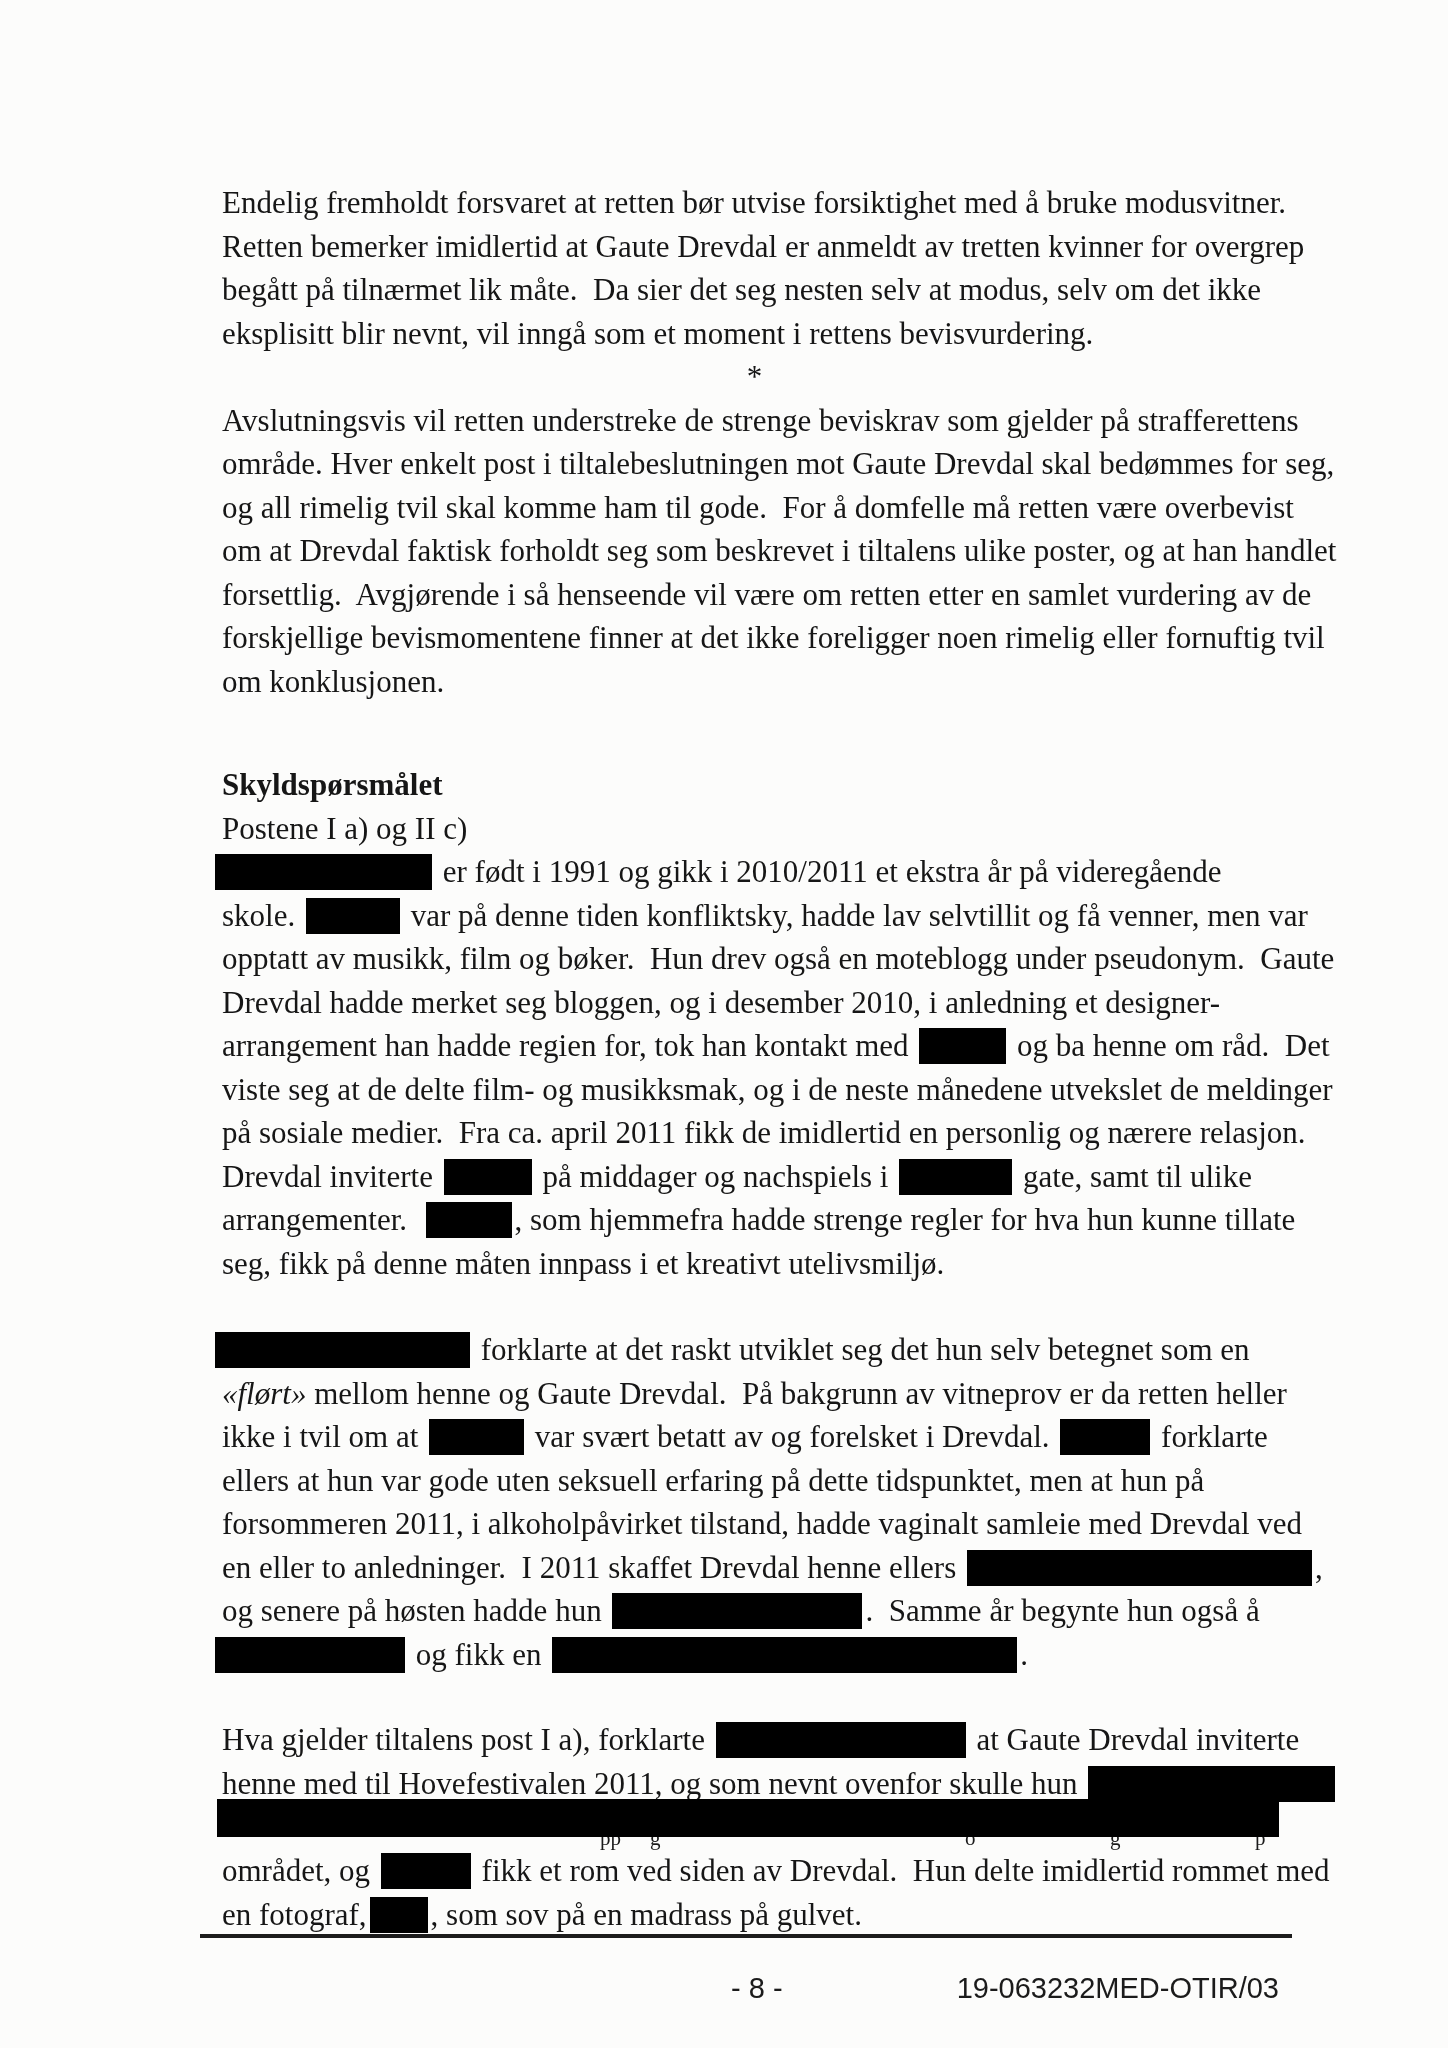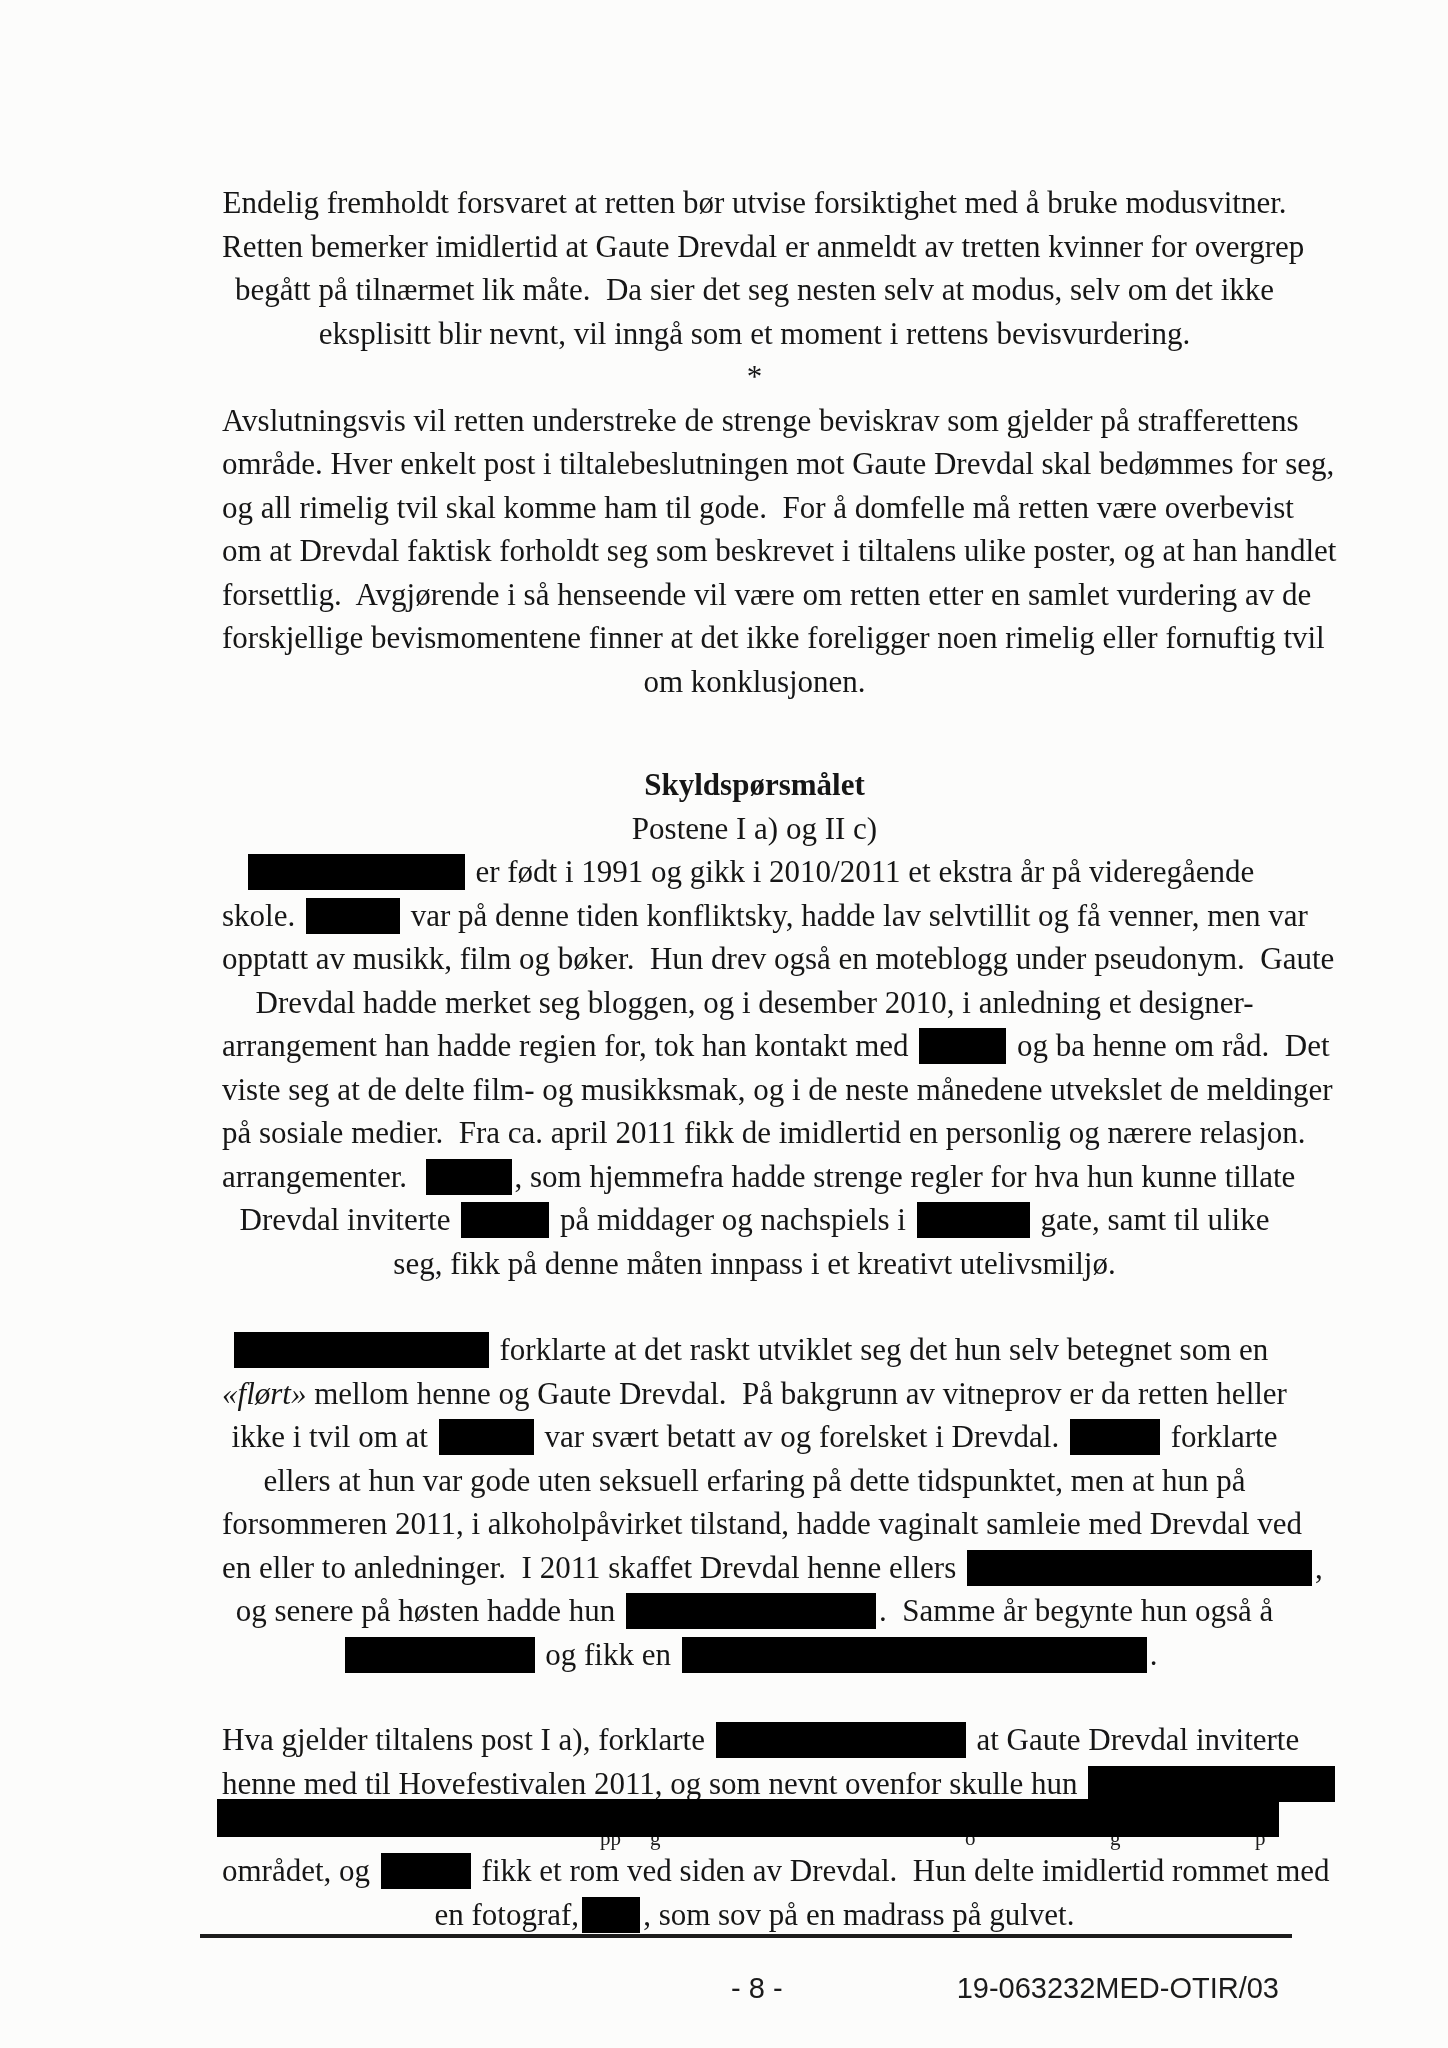--- a/index.html
+++ b/index.html
@@ -9,21 +9,21 @@
     background:#fcfcfb;
     overflow:hidden;
     font-family:"Liberation Serif","DejaVu Serif",serif;
     color:#161616;
   }
   .content{
     position:absolute;left:222px;top:181px;width:1065px;
     font-size:31px;line-height:43.5px;
   }
   .para{margin:0;}
-  .line{white-space:pre;text-align:center;}
+  .line{white-space:pre;}
   .line span{white-space:pre;}
   .redaction{
     display:inline-block;height:36px;background:#000;
     vertical-align:-8px;margin:0 3px;
   }
   .para-star{text-align:center;}
   .para-heading{margin-top:60px;}
   .bold{font-weight:bold;}
   .italic{font-style:italic;}
   .gap-md{margin-top:43px;}
@@ -76,22 +76,22 @@
         <div class="line"><span>Postene I a) og II c)</span></div>
       </div>
     <div class="para">
         <div class="line"><span class="redaction" style="width: 217px; margin-left: -7px;"></span><span> er født i 1991 og gikk i 2010/2011 et ekstra år på videregående</span></div>
         <div class="line"><span>skole. </span><span class="redaction" style="width: 94px;"></span><span> var på denne tiden konfliktsky, hadde lav selvtillit og få venner, men var</span></div>
         <div class="line"><span>opptatt av musikk, film og bøker.  Hun drev også en moteblogg under pseudonym.  Gaute</span></div>
         <div class="line"><span>Drevdal hadde merket seg bloggen, og i desember 2010, i anledning et designer-</span></div>
         <div class="line"><span>arrangement han hadde regien for, tok han kontakt med </span><span class="redaction" style="width: 87px;"></span><span> og ba henne om råd.  Det</span></div>
         <div class="line"><span>viste seg at de delte film- og musikksmak, og i de neste månedene utvekslet de meldinger</span></div>
         <div class="line"><span>på sosiale medier.  Fra ca. april 2011 fikk de imidlertid en personlig og nærere relasjon.</span></div>
+        <div class="line"><span>Drevdal inviterte </span><span class="redaction" style="width: 88px;"></span><span> på middager og nachspiels i </span><span class="redaction" style="width: 113px;"></span><span> gate, samt til ulike</span></div>
         <div class="line"><span>arrangementer.  </span><span class="redaction" style="width: 86px;"></span><span>, som hjemmefra hadde strenge regler for hva hun kunne tillate</span></div>
-        <div class="line"><span>Drevdal inviterte </span><span class="redaction" style="width: 88px;"></span><span> på middager og nachspiels i </span><span class="redaction" style="width: 113px;"></span><span> gate, samt til ulike</span></div>
         <div class="line"><span>seg, fikk på denne måten innpass i et kreativt utelivsmiljø.</span></div>
       </div>
     <div class="para gap-md">
         <div class="line"><span class="redaction" style="width: 255px; margin-left: -7px;"></span><span> forklarte at det raskt utviklet seg det hun selv betegnet som en</span></div>
         <div class="line"><span class="italic">«flørt»</span><span> mellom henne og Gaute Drevdal.  På bakgrunn av vitneprov er da retten heller</span></div>
         <div class="line"><span>ikke i tvil om at </span><span class="redaction" style="width: 95px;"></span><span> var svært betatt av og forelsket i Drevdal. </span><span class="redaction" style="width: 90px;"></span><span> forklarte</span></div>
         <div class="line"><span>ellers at hun var gode uten seksuell erfaring på dette tidspunktet, men at hun på</span></div>
         <div class="line"><span>forsommeren 2011, i alkoholpåvirket tilstand, hadde vaginalt samleie med Drevdal ved</span></div>
         <div class="line"><span>en eller to anledninger.  I 2011 skaffet Drevdal henne ellers </span><span class="redaction" style="width: 345px;"></span><span>,</span></div>
         <div class="line"><span>og senere på høsten hadde hun </span><span class="redaction" style="width: 250px;"></span><span>.  Samme år begynte hun også å</span></div>

